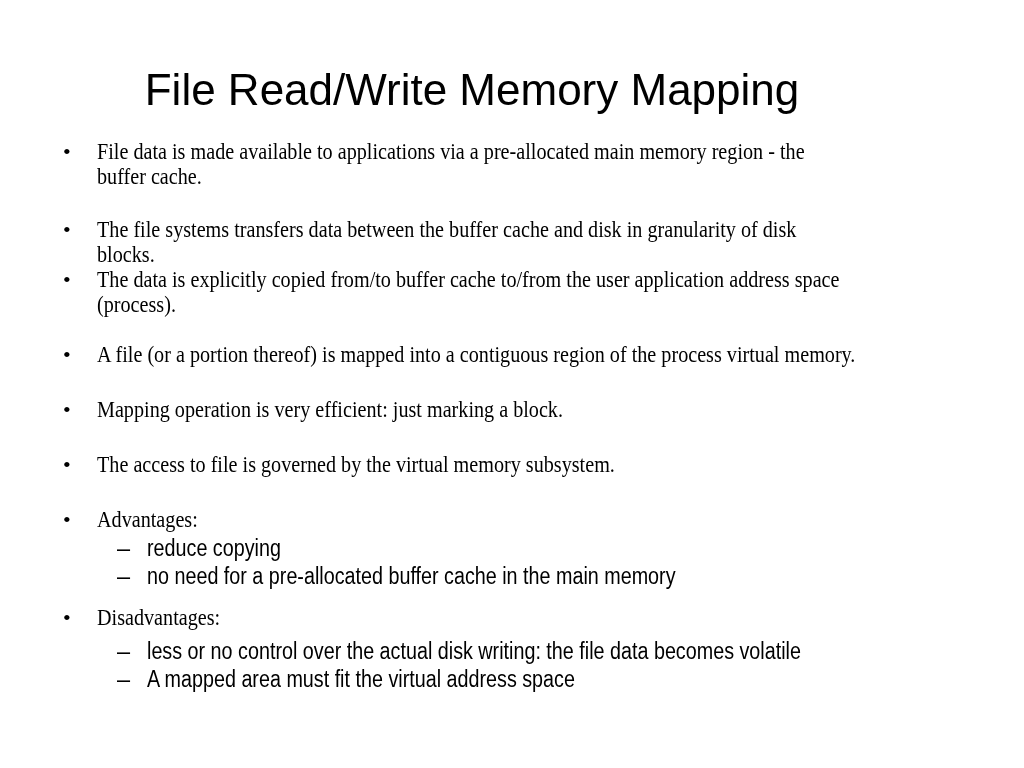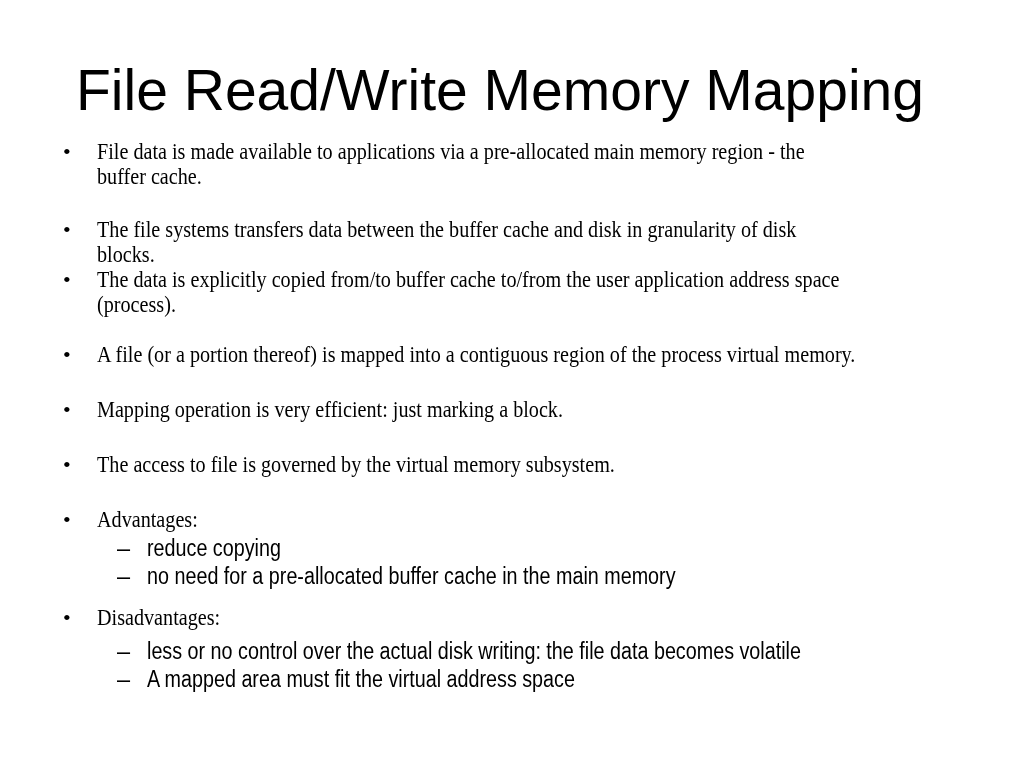--- a/index.html
+++ b/index.html
@@ -22,24 +22,23 @@
   }
   .title {
     position: absolute;
     top: 56px;
     left: 0;
     width: 944px;
     margin: 0;
     text-align: center;
     font-family: "Liberation Sans", sans-serif;
     font-weight: 400;
-    font-size: 57px;
+    font-size: 44px;
     line-height: 68px;
     white-space: nowrap;
-    padding-left: 28px;
   }
   .content {
     position: absolute;
     top: 139px;
     left: 0;
     width: 1024px;
   }
   .bullet {
     display: flex;
     align-items: flex-start;

